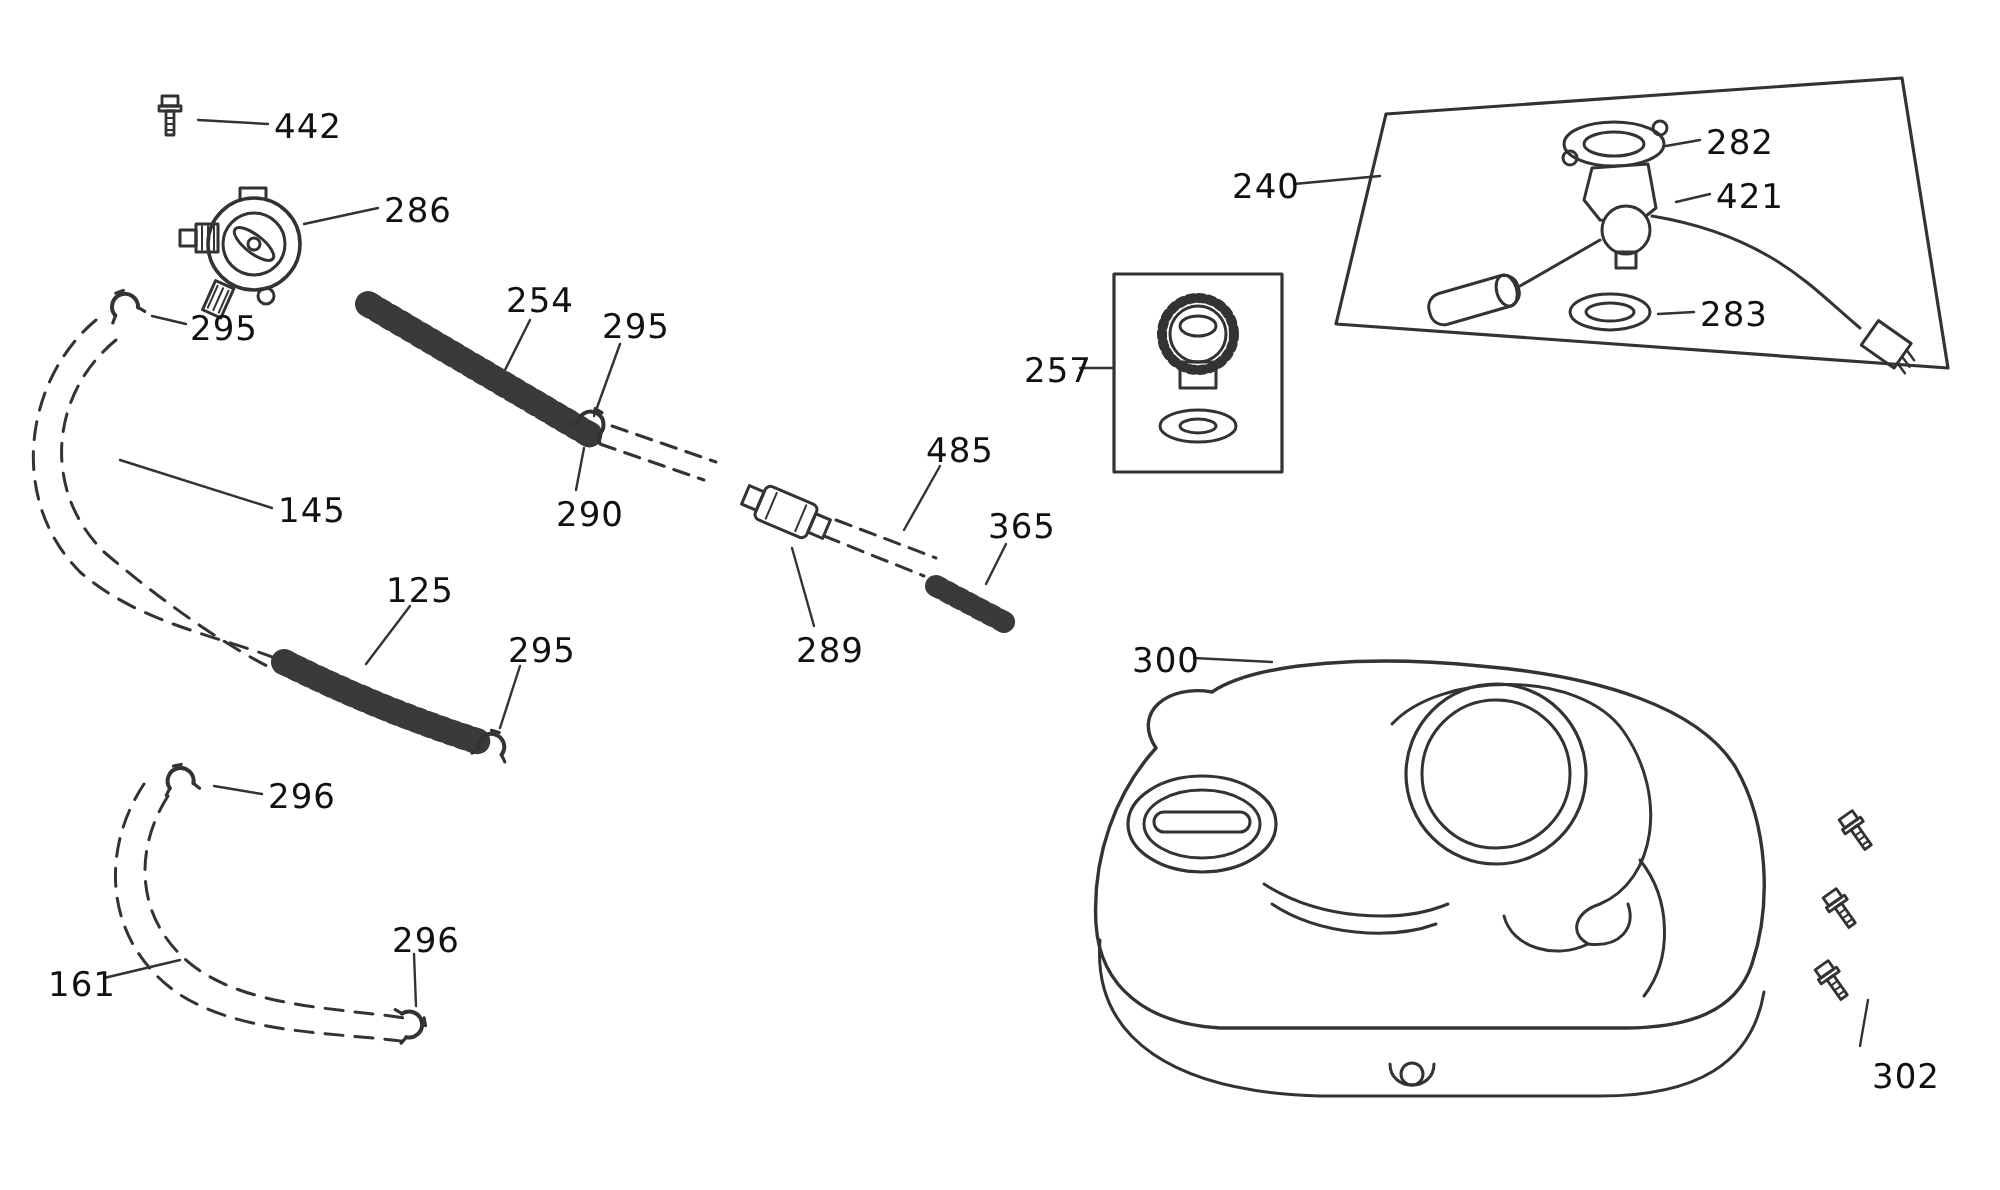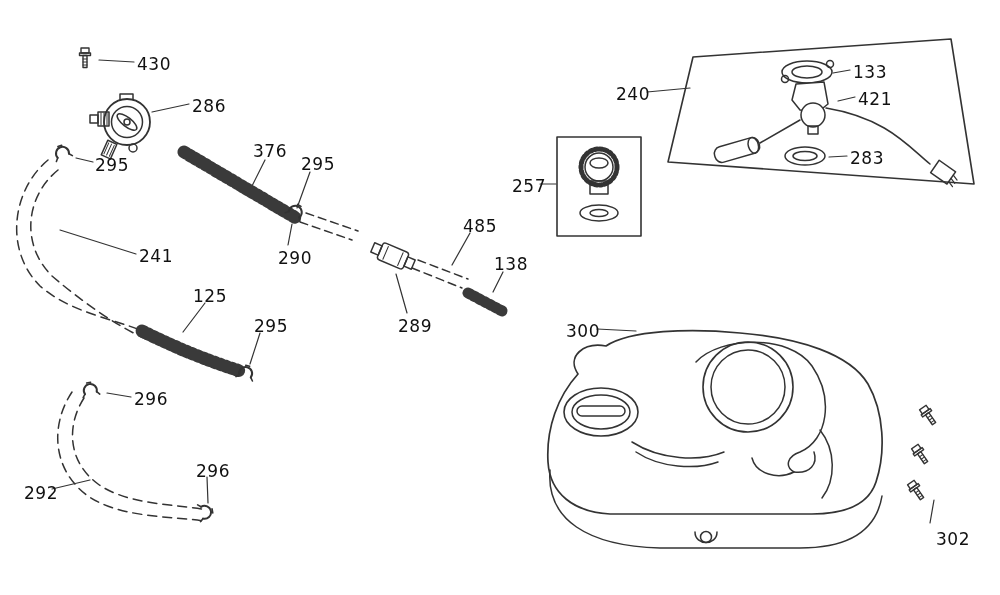--- a/index.html
+++ b/index.html
@@ -198,37 +198,37 @@
     </g>
 
     <g>
       <use href="#screw" transform="translate(928,415) rotate(-35)"></use>
       <use href="#screw" transform="translate(920,454) rotate(-35)"></use>
       <use href="#screw" transform="translate(916,490) rotate(-35)"></use>
     </g>
   </svg>
 
   <div>
-    <div class="part-label" style="left:137px;top:54px">430</div>
+    <div class="part-label" style="left:137px;top:54px">442</div>
     <div class="part-label" style="left:192px;top:96px">286</div>
     <div class="part-label" style="left:95px;top:155px">295</div>
-    <div class="part-label" style="left:253px;top:141px">376</div>
+    <div class="part-label" style="left:253px;top:141px">254</div>
     <div class="part-label" style="left:301px;top:154px">295</div>
-    <div class="part-label" style="left:139px;top:246px">241</div>
+    <div class="part-label" style="left:139px;top:246px">145</div>
     <div class="part-label" style="left:278px;top:248px">290</div>
     <div class="part-label" style="left:463px;top:216px">485</div>
-    <div class="part-label" style="left:494px;top:254px">138</div>
+    <div class="part-label" style="left:494px;top:254px">365</div>
     <div class="part-label" style="left:193px;top:286px">125</div>
     <div class="part-label" style="left:254px;top:316px">295</div>
     <div class="part-label" style="left:398px;top:316px">289</div>
     <div class="part-label" style="left:134px;top:389px">296</div>
-    <div class="part-label" style="left:24px;top:483px">292</div>
+    <div class="part-label" style="left:24px;top:483px">161</div>
     <div class="part-label" style="left:196px;top:461px">296</div>
     <div class="part-label" style="left:512px;top:176px">257</div>
     <div class="part-label" style="left:616px;top:84px">240</div>
-    <div class="part-label" style="left:853px;top:62px">133</div>
+    <div class="part-label" style="left:853px;top:62px">282</div>
     <div class="part-label" style="left:858px;top:89px">421</div>
     <div class="part-label" style="left:850px;top:148px">283</div>
     <div class="part-label" style="left:566px;top:321px">300</div>
     <div class="part-label" style="left:936px;top:529px">302</div>
   </div>
 
 </div>
 
 </body></html>

